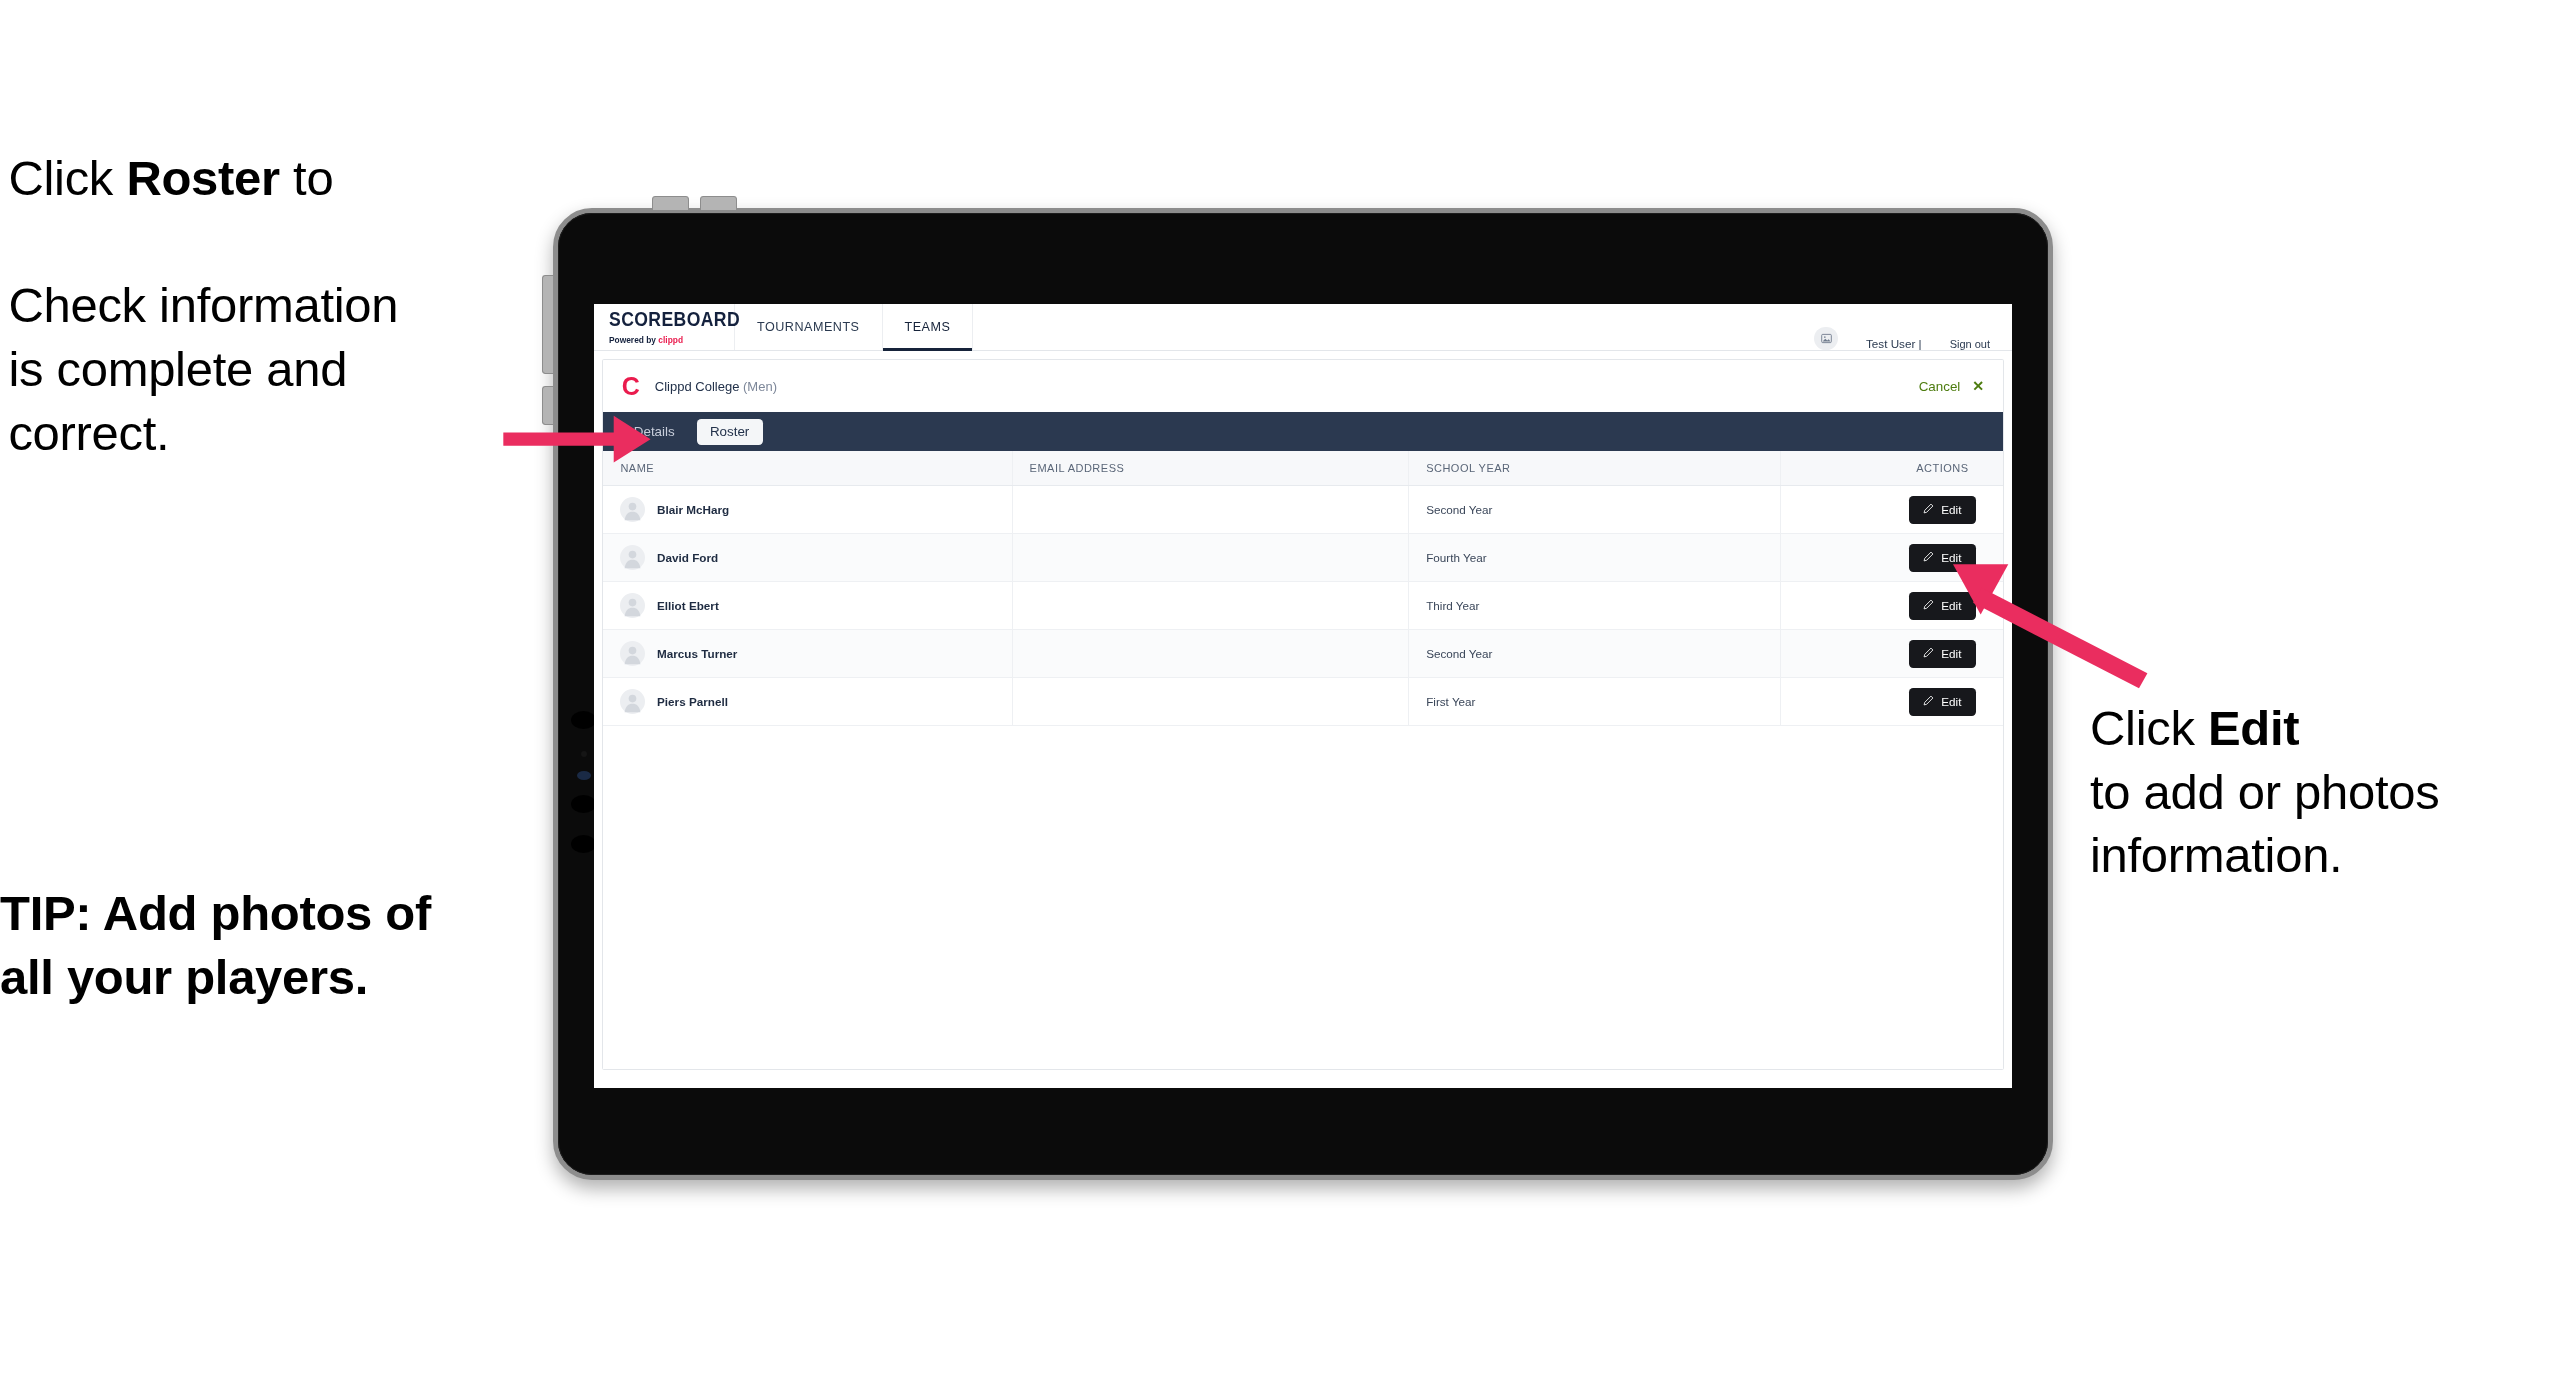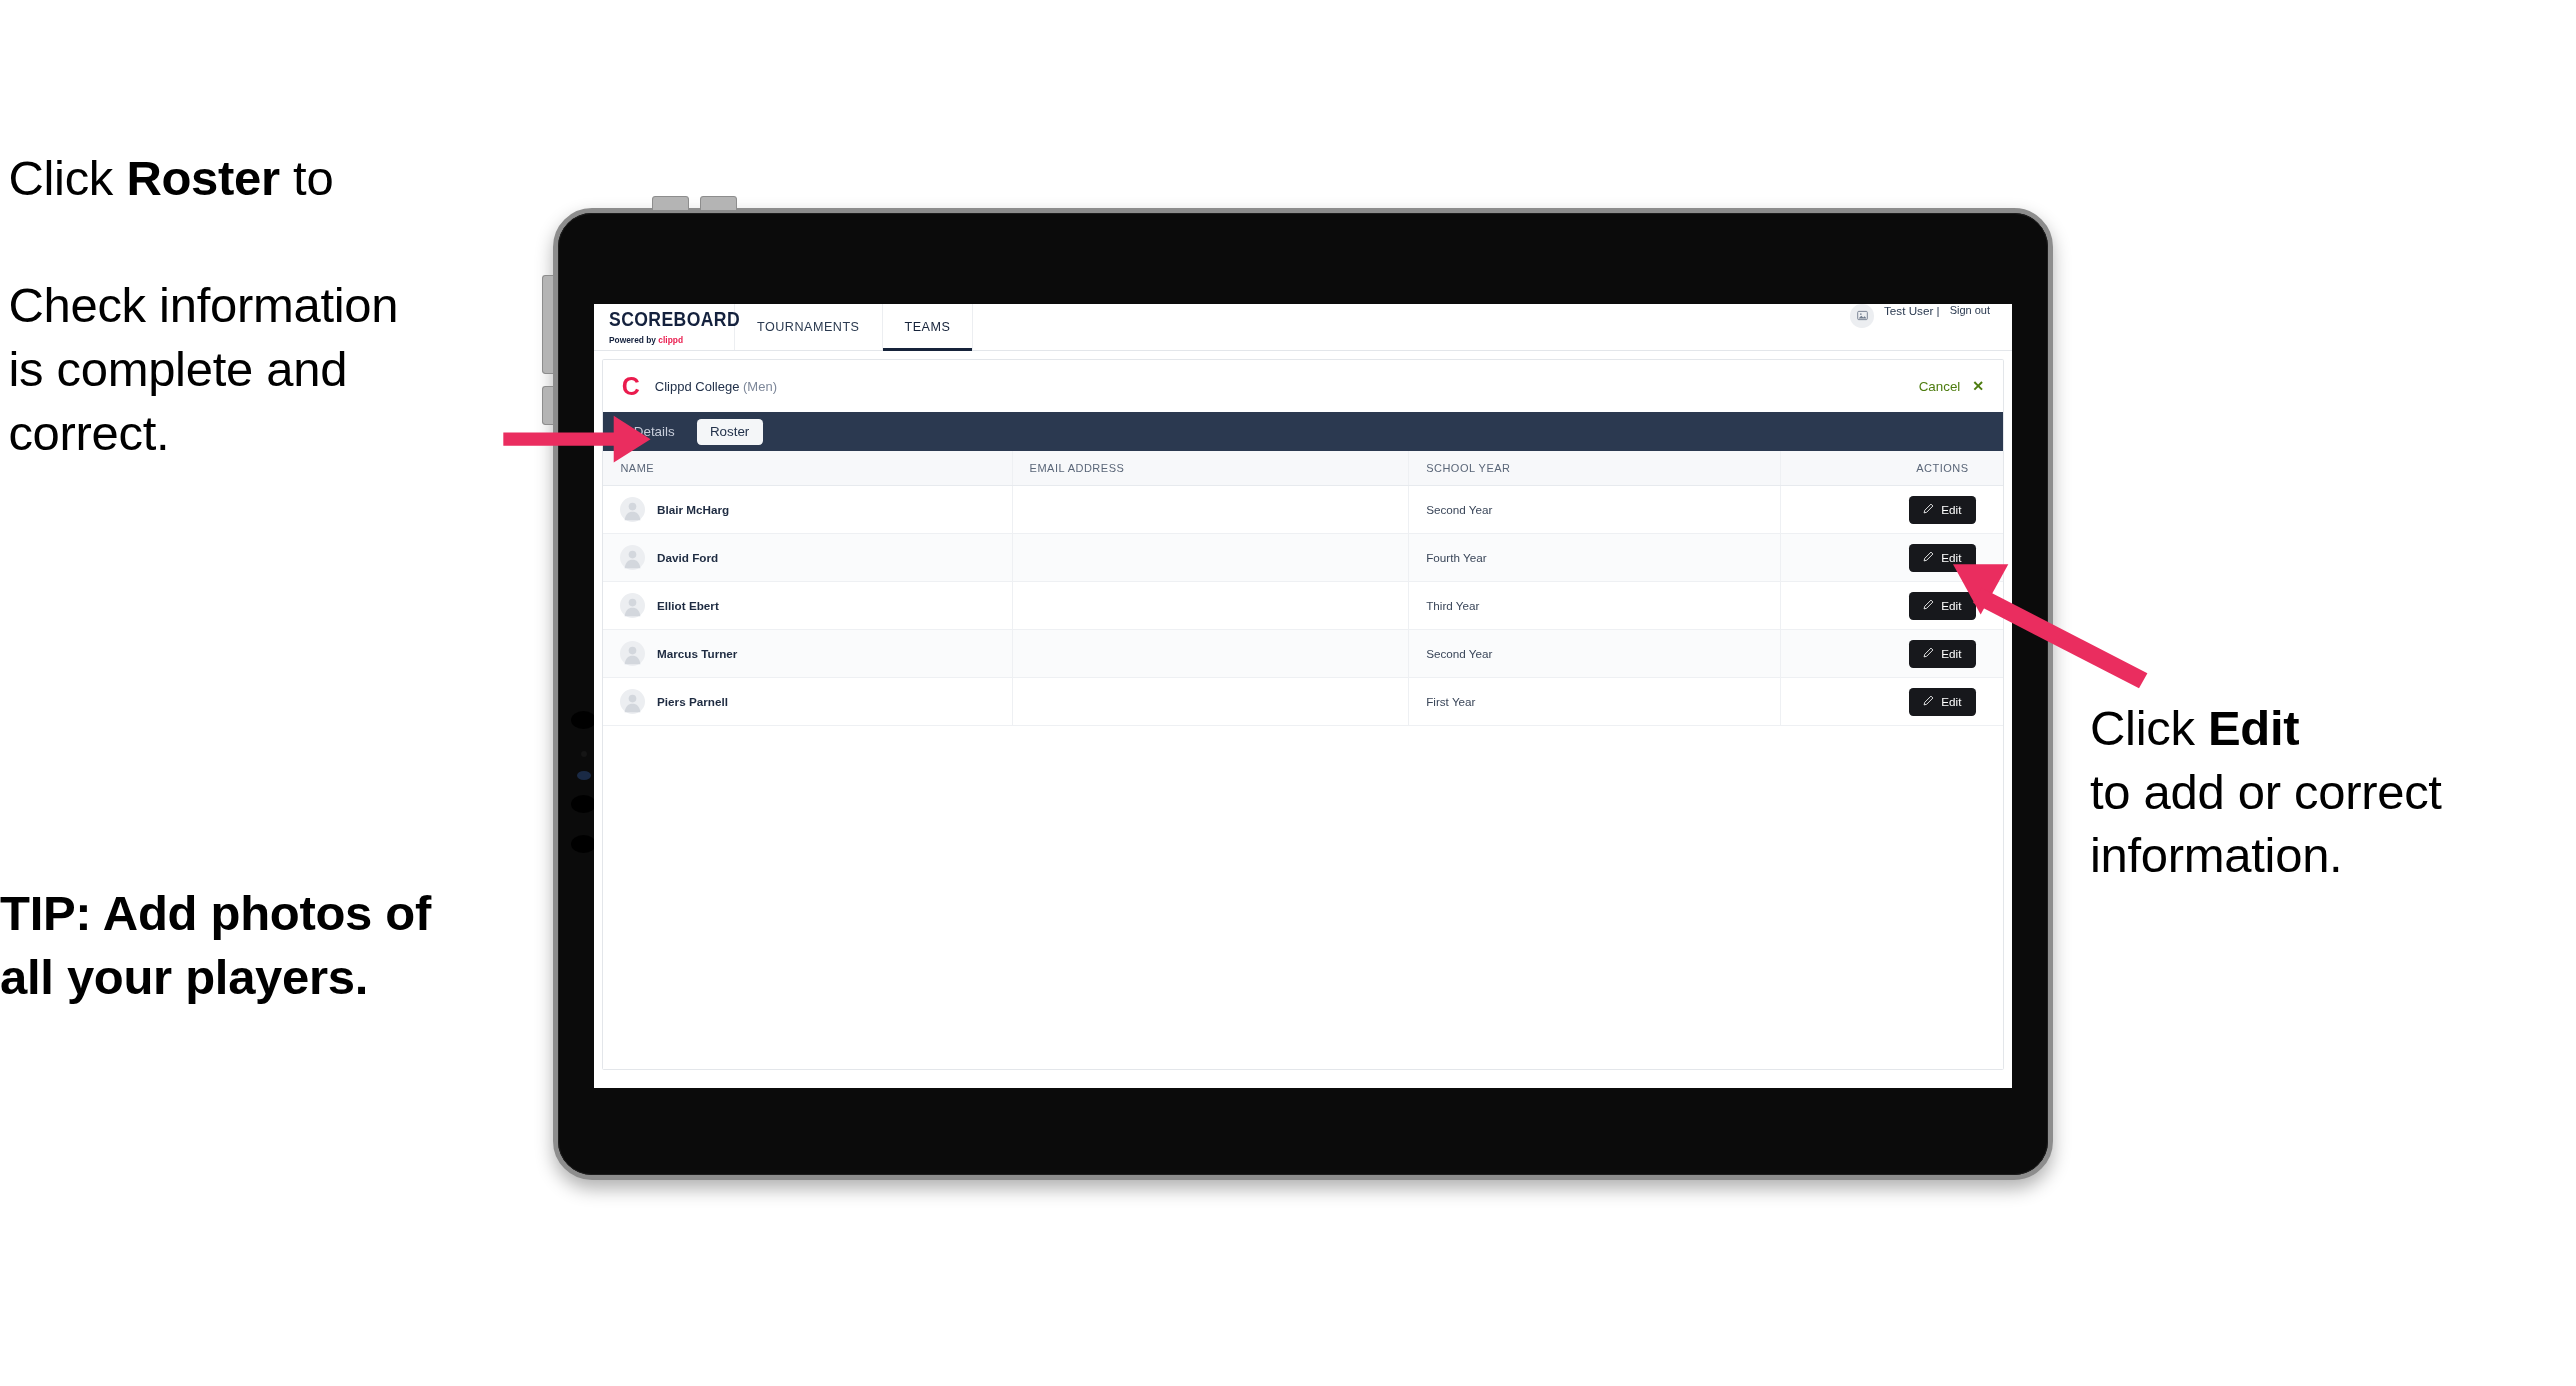--- a/index.html
+++ b/index.html
@@ -175,22 +175,22 @@
   .navitem.active::after {
     content: "";
     position: absolute;
     left: 0; right: 0; bottom: -0.8px;
     height: 2.5px;
     background: #16233a;
   }
   .nav-spacer { flex: 1; }
   .user-area {
     display: flex;
-    align-items: flex-start;
-    gap: 10px;
+    align-items: flex-end;
+    gap: 28px;
     padding-right: 22px;
   }
   .avatar-sm {
     width: 23.5px; height: 23.5px;
     border-radius: 50%;
     background: #eceef1;
     display: flex; align-items: center; justify-content: center;
     color: #6f7b8c;
   }
   .user-name {
@@ -381,21 +381,21 @@
   <span>correct.</span>
 </div>
 
 <div class="annot" id="annot-tip">
   <span>TIP: Add photos of</span><br>
   <span>all your players.</span>
 </div>
 
 <div class="annot" id="annot-edit">
   <span>Click </span><b>Edit</b><br>
-  <span>to add or correct</span><br>
+  <span>to add or photos</span><br>
   <span>information.</span>
 </div>
 
 <div id="tablet">
   <div class="tablet-body"></div>
   <div class="tablet-inner-sheen"></div>
   <div class="btn-top t1"></div>
   <div class="btn-top t2"></div>
   <div class="btn-left l1"></div>
   <div class="btn-left l2"></div>

